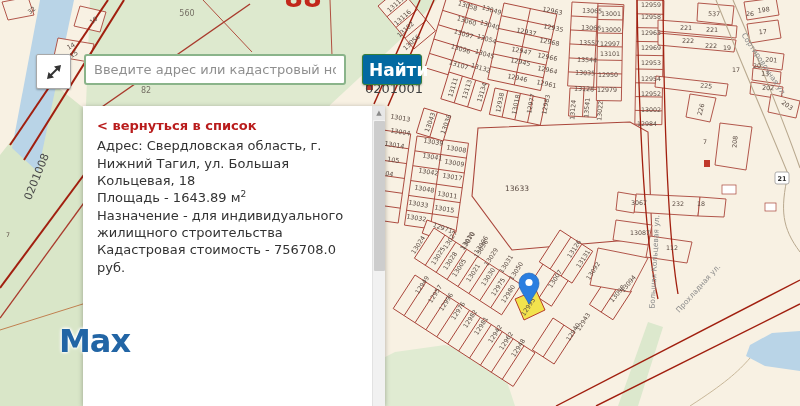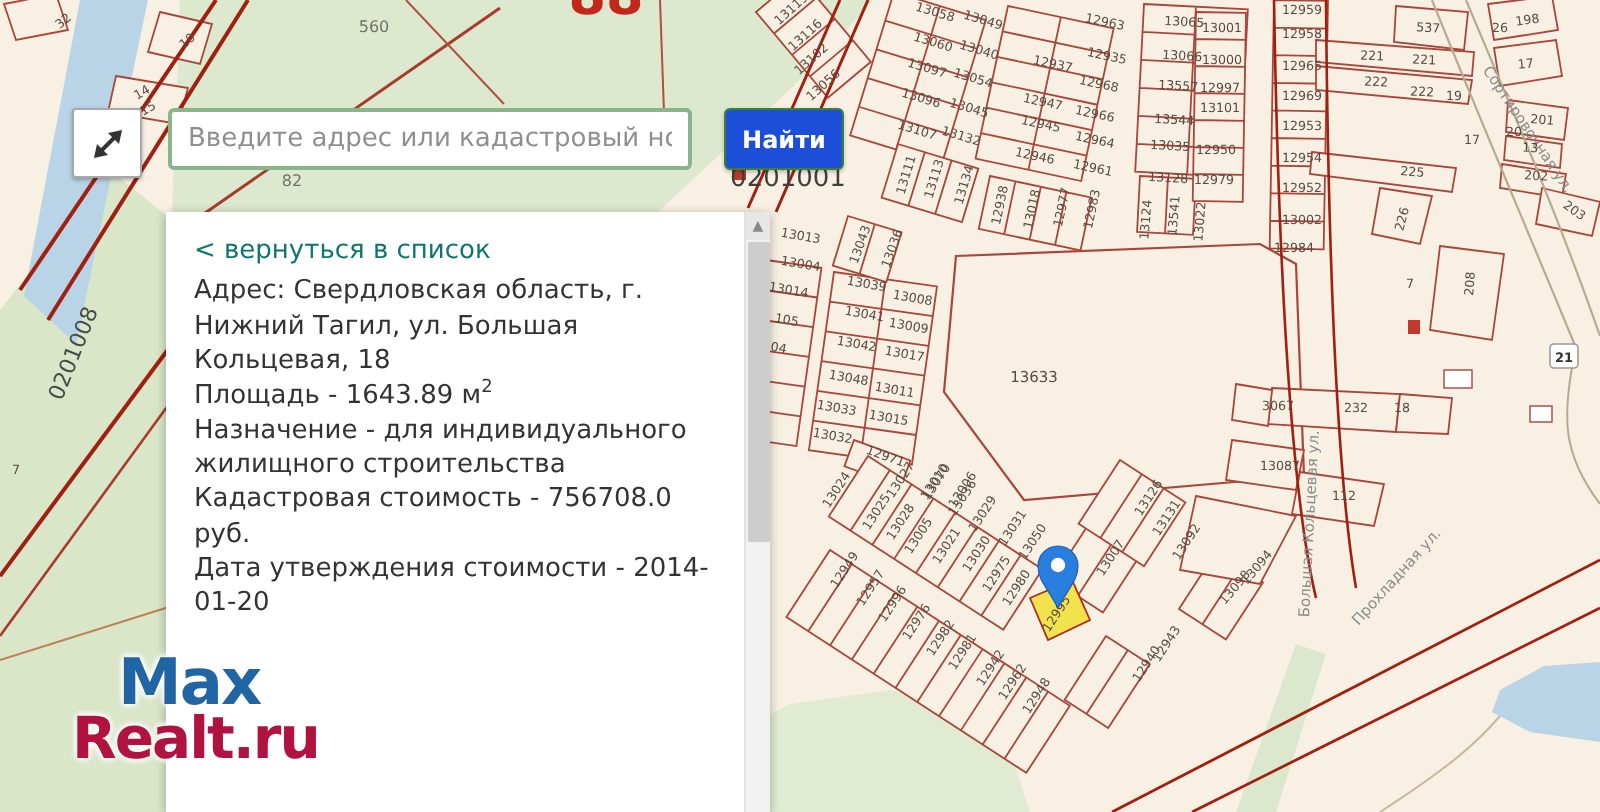--- a/index.html
+++ b/index.html
@@ -18,27 +18,27 @@
   .parcel-quad{fill:#f8f1e3;stroke:#a9453a;stroke-width:0.9;}
   
   .fs-btn{position:absolute;left:36px;top:54px;width:35px;height:35px;background:#fff;
           border:1px solid #a8a8a8;border-radius:2px;box-shadow:0 1px 2px rgba(0,0,0,.3);
           display:flex;align-items:center;justify-content:center;cursor:pointer;box-sizing:border-box;}
   .search-input{position:absolute;left:84px;top:54px;width:262px;height:31px;box-sizing:border-box;
           border:2px solid #8ab48a;border-radius:3px;padding:0 8px;font-size:13px;
           font-family:"DejaVu Sans",sans-serif;color:#333;outline:none;}
   .search-input::placeholder{color:#8f8f8f;}
   .find-btn{position:absolute;left:362px;top:54px;width:60px;height:31px;box-sizing:border-box;
-          background:#1d4ed8;border:1px solid #398039;border-radius:3px;color:#fff;
-          font-weight:bold;font-size:12px;font-family:"DejaVu Sans",sans-serif;cursor:pointer;
+          background:#0369a1;border:1px solid #398039;border-radius:3px;color:#fff;
+          font-weight:bold;font-size:17px;font-family:"DejaVu Sans",sans-serif;cursor:pointer;
           box-shadow:0 1px 2px rgba(0,0,0,.25);}
   .info-panel{position:absolute;left:83px;top:106px;width:302px;height:300px;background:#fff;
           box-shadow:0 1px 5px rgba(0,0,0,.3);box-sizing:border-box;}
   .panel-content{padding:11px 28px 0 14px;font-size:13px;line-height:1.33;color:#333;}
-  .back-link{display:block;color:#0f766e;text-decoration:none;margin-bottom:3px;cursor:pointer;}
+  .back-link{display:block;color:#b91c1c;text-decoration:none;margin-bottom:3px;cursor:pointer;font-weight:bold;}
   .p-line{margin:0;}
   .p-line sup{font-size:9px;}
   .scrollbar{position:absolute;right:0;top:0;width:13px;height:100%;background:#f1f1f1;
        border-left:1px solid #e2e2e2;box-sizing:border-box;cursor:pointer;}
   .sb-up{height:14px;background:#e7e7e7;color:#8a8a8a;font-size:7px;text-align:center;line-height:14px;}
   .sb-thumb{margin:1px 1px;width:11px;height:150px;background:#cdcdcd;border-radius:1px;}
   .logo{position:absolute;left:36px;top:327px;line-height:.92;font-weight:bold;
         letter-spacing:-1px;pointer-events:none;
         text-shadow:0 0 3px #fff,0 0 3px #fff,0 0 4px #fff;}
   .logo .l1{color:#2265a5;font-size:32px;margin-left:23px;}
@@ -304,27 +304,25 @@
 
   <button class="find-btn">Найти</button>
 
   <div class="info-panel">
     <div class="panel-content">
       <a class="back-link">&lt; вернуться в список</a>
       <p class="p-line">Адрес: Свердловская область, г. Нижний Тагил, ул. Большая Кольцевая, 18</p>
       <p class="p-line"><span>Площадь - 1643.89 м</span><sup>2</sup></p>
       <p class="p-line">Назначение - для индивидуального жилищного строительства</p>
       <p class="p-line">Кадастровая стоимость - 756708.0 руб.</p>
-      <p class="p-line">Дата утверждения стоимости - 2014-01-20</p>
 
     </div>
     <div class="scrollbar">
       <div class="sb-up">▲</div>
       <div class="sb-thumb"></div>
     </div>
   </div>
 
   <div class="logo">
     <div class="l1">Max</div>
-    <div class="l2">Realt.ru</div>
   </div>
 
 </div>
 
 </body></html>

